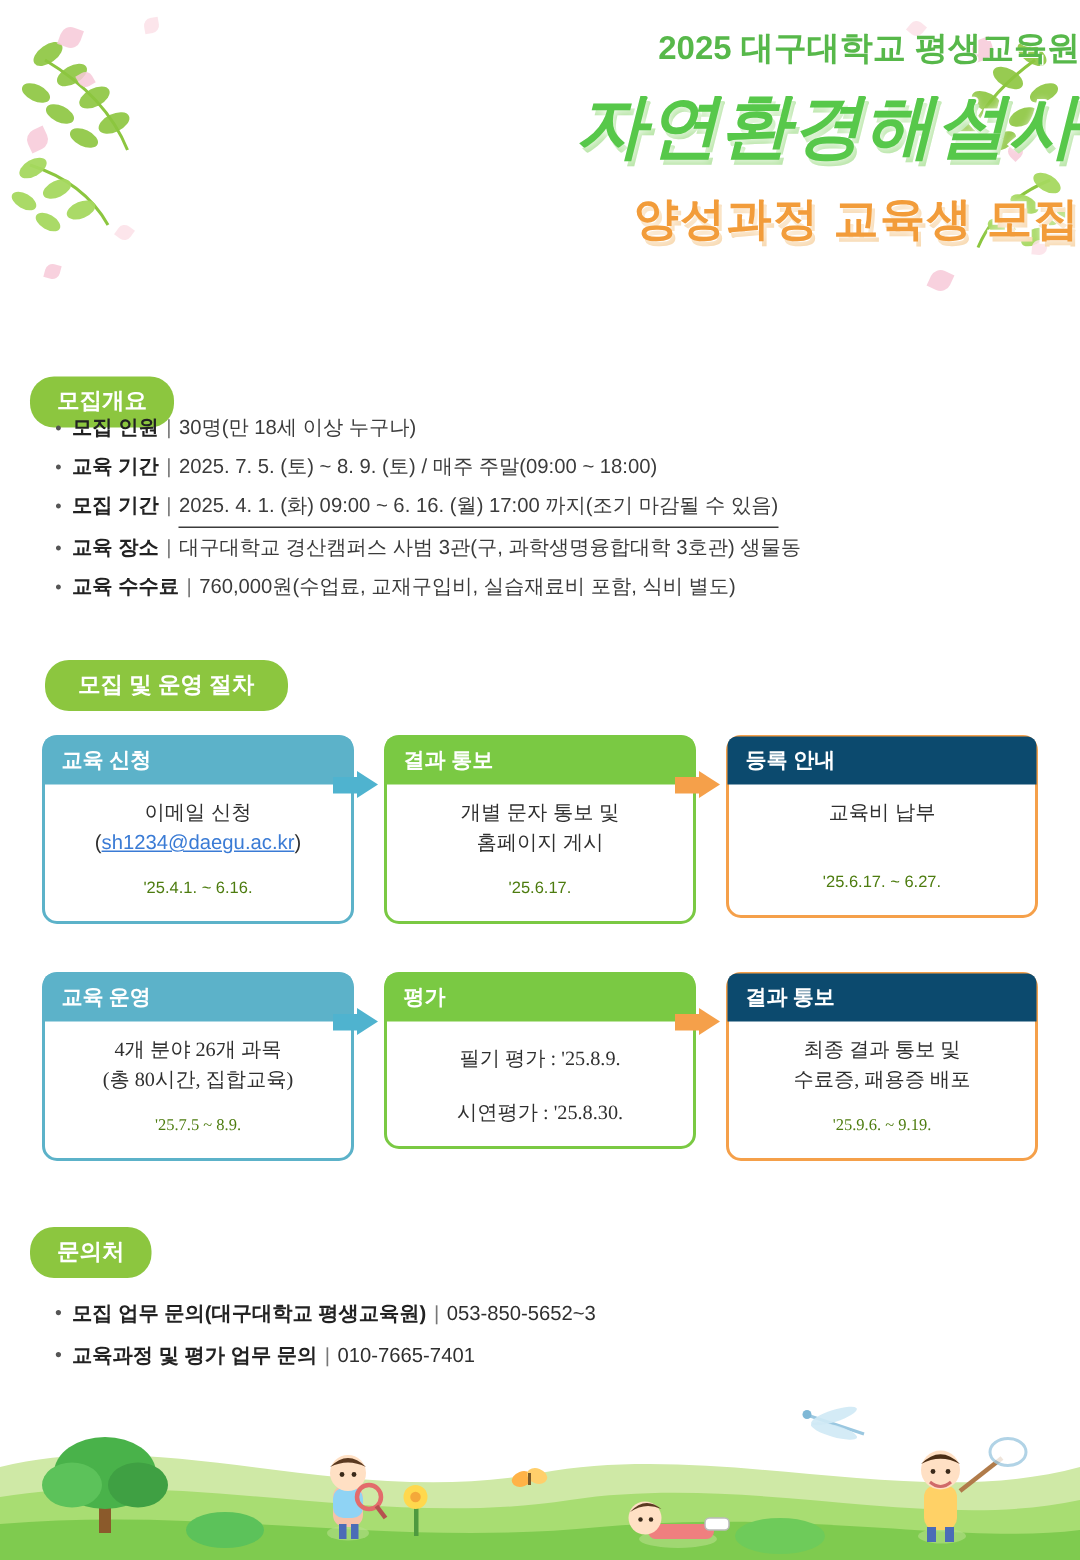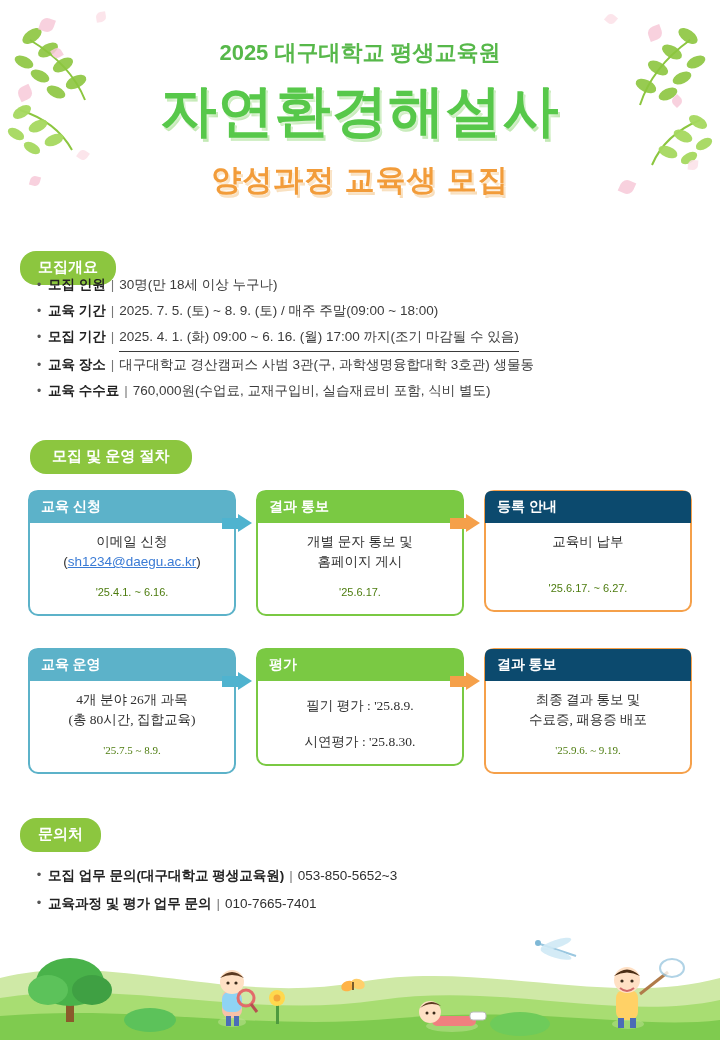--- a/index.html
+++ b/index.html
@@ -31,41 +31,42 @@
     background: #f7c9d8;
     border-radius: 50% 0 50% 0;
     opacity: .85;
   }
   .petal.sm { width: 10px; height: 10px; }
   .petal.lt { background: #fbe0e8; }
 
   
   .header {
     position: relative;
-    text-align: center;
-    padding-top: 38px;
+    text-align: right;
+    padding-top: 17px;
   }
   .title-line1 {
     font-size: 22px;
     font-weight: bold;
     color: #57b84a;
     letter-spacing: 0px;
     text-shadow: 1px 1px 0 #ffffff;
   }
   .title-line2 {
-    font-size: 56px;
+    font-size: 47px;
     font-weight: bold;
     color: #57c84a;
     margin-top: 6px;
     letter-spacing: 1px;
     -webkit-text-stroke: 3px #ffffff;
     paint-order: stroke fill;
     text-shadow:
       0 0 6px #ffffff,
       2px 3px 0 #b9e6a8;
+    font-style: italic;
   }
   .title-line3 {
     font-size: 30px;
     font-weight: bold;
     color: #f29c3a;
     margin-top: 10px;
     letter-spacing: 1px;
     -webkit-text-stroke: 3px #ffffff;
     paint-order: stroke fill;
     text-shadow:

